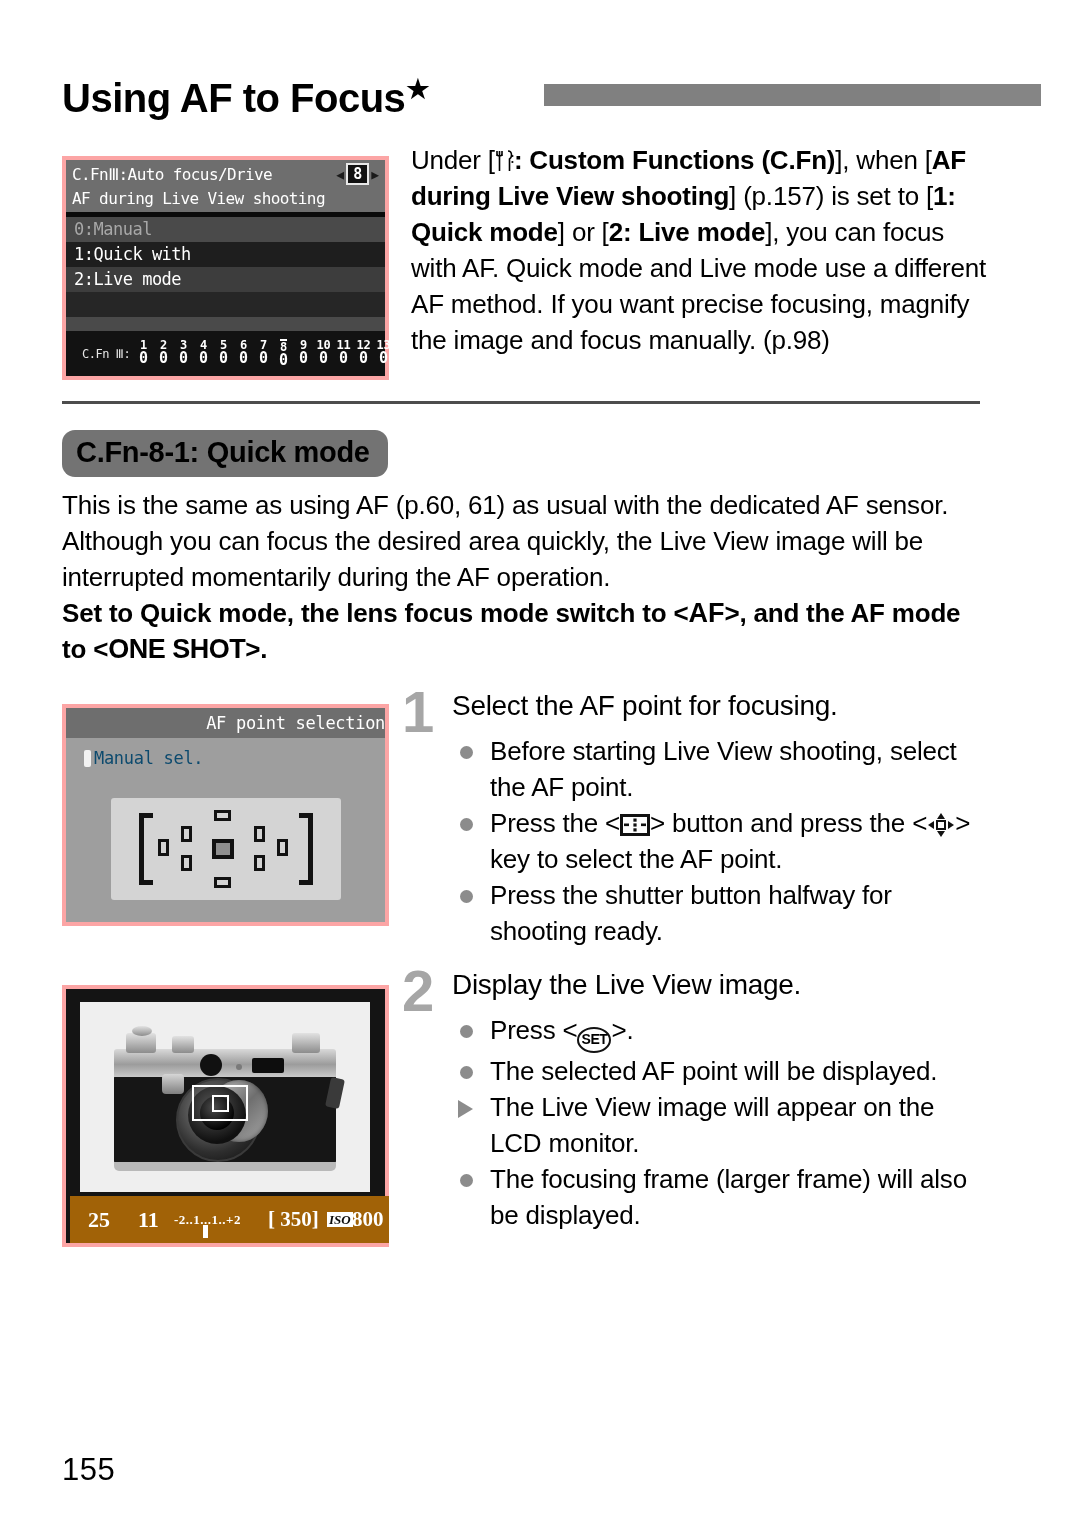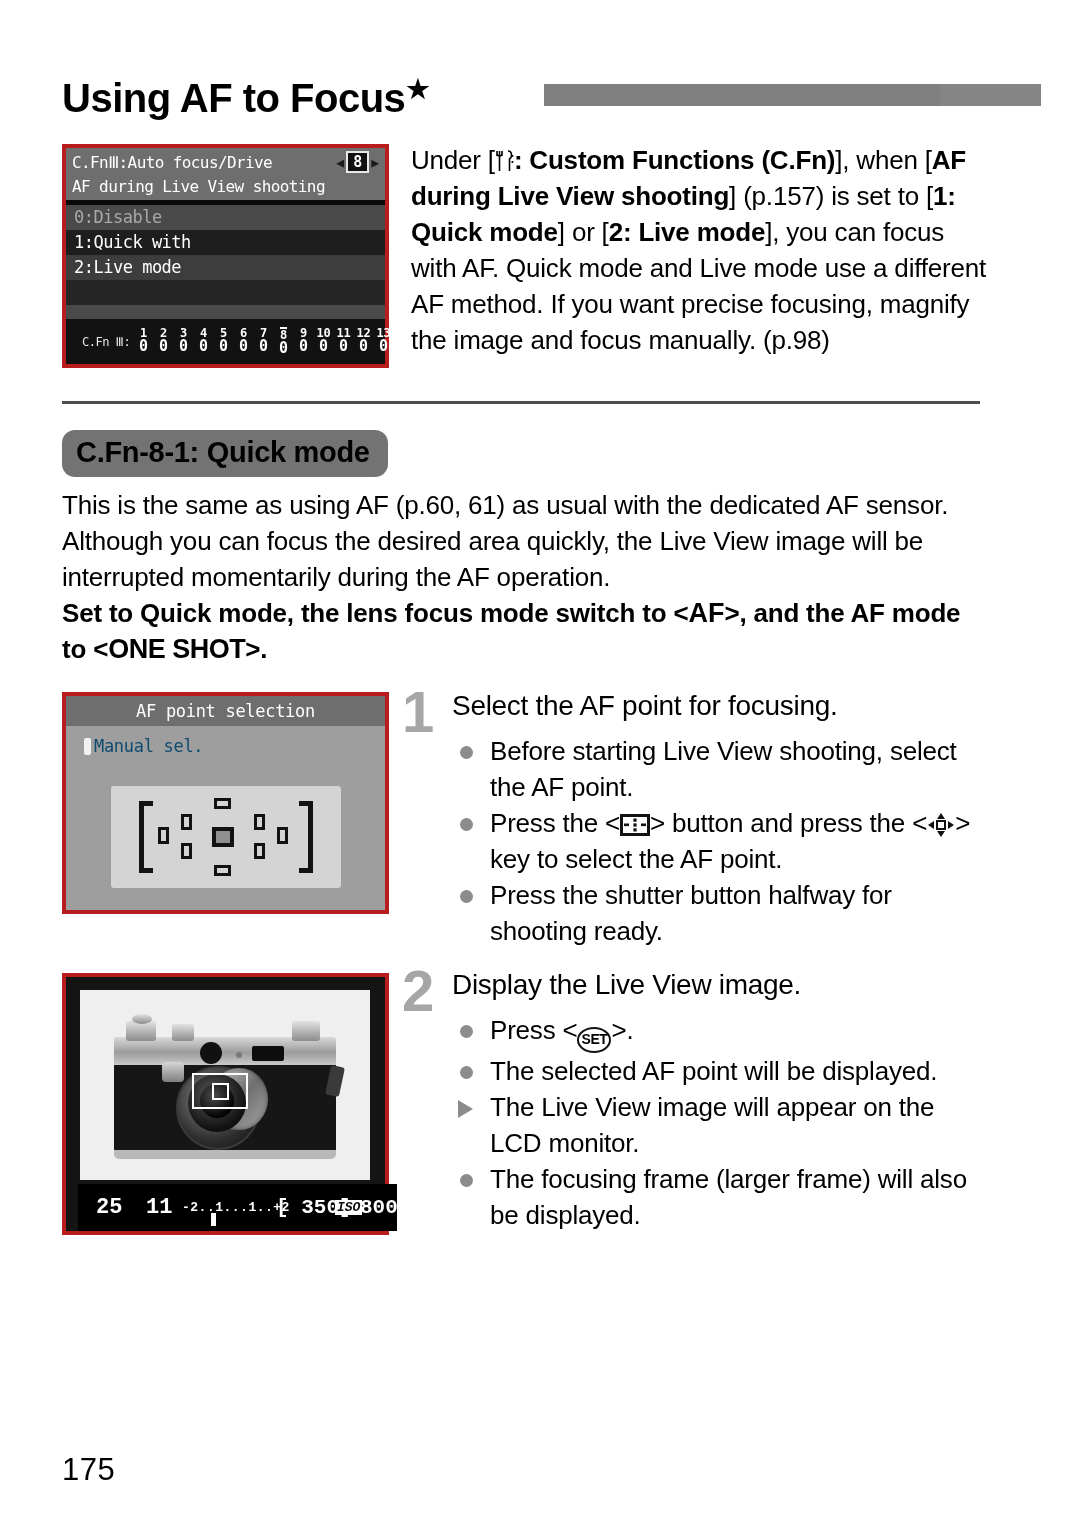--- a/index.html
+++ b/index.html
@@ -52,23 +52,24 @@
     left: 878px;
     top: 18px;
     width: 101px;
     height: 22px;
     background: #858585;
   }
 
   
   .lcd-frame {
     position: absolute;
-    border: 4px solid #b91c1c;
+    border: 4px solid #fca5a5;
     box-sizing: border-box;
     background: #3a3a3a;
+    margin-top: 12px;
   }
 
   
   #menu-shot {
     left: 62px;
     top: 144px;
     width: 327px;
     height: 224px;
     background: #2b2b2b;
     font-family: "DejaVu Sans Mono", monospace;
@@ -248,21 +249,21 @@
   #afsel-header {
     position: absolute;
     left: 0; top: 0;
     width: 100%;
     height: 30px;
     background: #6e6e6e;
     color: #fff;
     font-family: "DejaVu Sans Mono", monospace;
     font-size: 17px;
     line-height: 30px;
-    text-align: center;
+    text-align: right;
     letter-spacing: -0.3px;
   }
   #afsel-manual {
     position: absolute;
     left: 18px;
     top: 40px;
     font-family: "DejaVu Sans Mono", monospace;
     font-size: 17px;
     color: #0c4a6e;
     letter-spacing: -0.3px;
@@ -435,29 +436,29 @@
   #af-point-lv {
     position: absolute;
     left: 132px;
     top: 93px;
     width: 13px;
     height: 13px;
     border: 2px solid #fff;
   }
   #lv-status {
     position: absolute;
-    left: 12px;
+    left: 4px;
     bottom: 0;
     width: 100%;
     height: 47px;
-    background: #000000;
+    background: #a16207;
     color: #fff;
     display: flex;
     align-items: center;
-    font-family: Liberation Mono, monospace;
+    font-family: Liberation Serif, serif;
     font-weight: bold;
   }
   #lv-shutter { position: absolute; left: 18px; font-size: 22px; }
   #lv-aperture { position: absolute; left: 68px; font-size: 22px; }
   #lv-expo {
     position: absolute;
     left: 104px;
     font-size: 13px;
     letter-spacing: 0.5px;
     white-space: nowrap;
@@ -599,21 +600,21 @@
   <div id="menu-header">
     <div id="menu-header-line1">C.FnⅢ:Auto focus/Drive</div>
     <div id="menu-header-line2">AF during Live View shooting</div>
     <div id="menu-pager">
       <span class="arrow">◀</span>
       <span class="num">8</span>
       <span class="arrow">▶</span>
     </div>
   </div>
   <div id="menu-sep"></div>
-  <div class="menu-opt dim" style="top:57px">0:Disable</div>
+  <div class="menu-opt dim" style="top:57px">0:Manual</div>
   <div class="menu-opt lit" style="top:82px">1:Quick with</div>
   <div class="menu-opt alt" style="top:107px">2:Live mode</div>
   <div class="menu-blank-a" style="top:132px"></div>
   <div class="menu-blank-b" style="top:157px"></div>
   <div id="menu-cfn-bar">
     <span id="cfn-label">C.Fn Ⅲ:</span>
     <span id="cfn-digits">
         <span class="cfn-col">
           <span class="n">1</span>
           <span class="v">0</span>
@@ -791,13 +792,13 @@
       <span class="bullet-tri"></span>
       <span>The Live View image will appear on the LCD monitor.</span>
     </div>
     <div class="step-item">
       <span class="bullet-dot"></span>
       <span>The focusing frame (larger frame) will also be displayed.</span>
     </div>
   </div>
 </div>
 
-<div id="page-number">175</div>
+<div id="page-number">155</div>
 
 </body></html>

